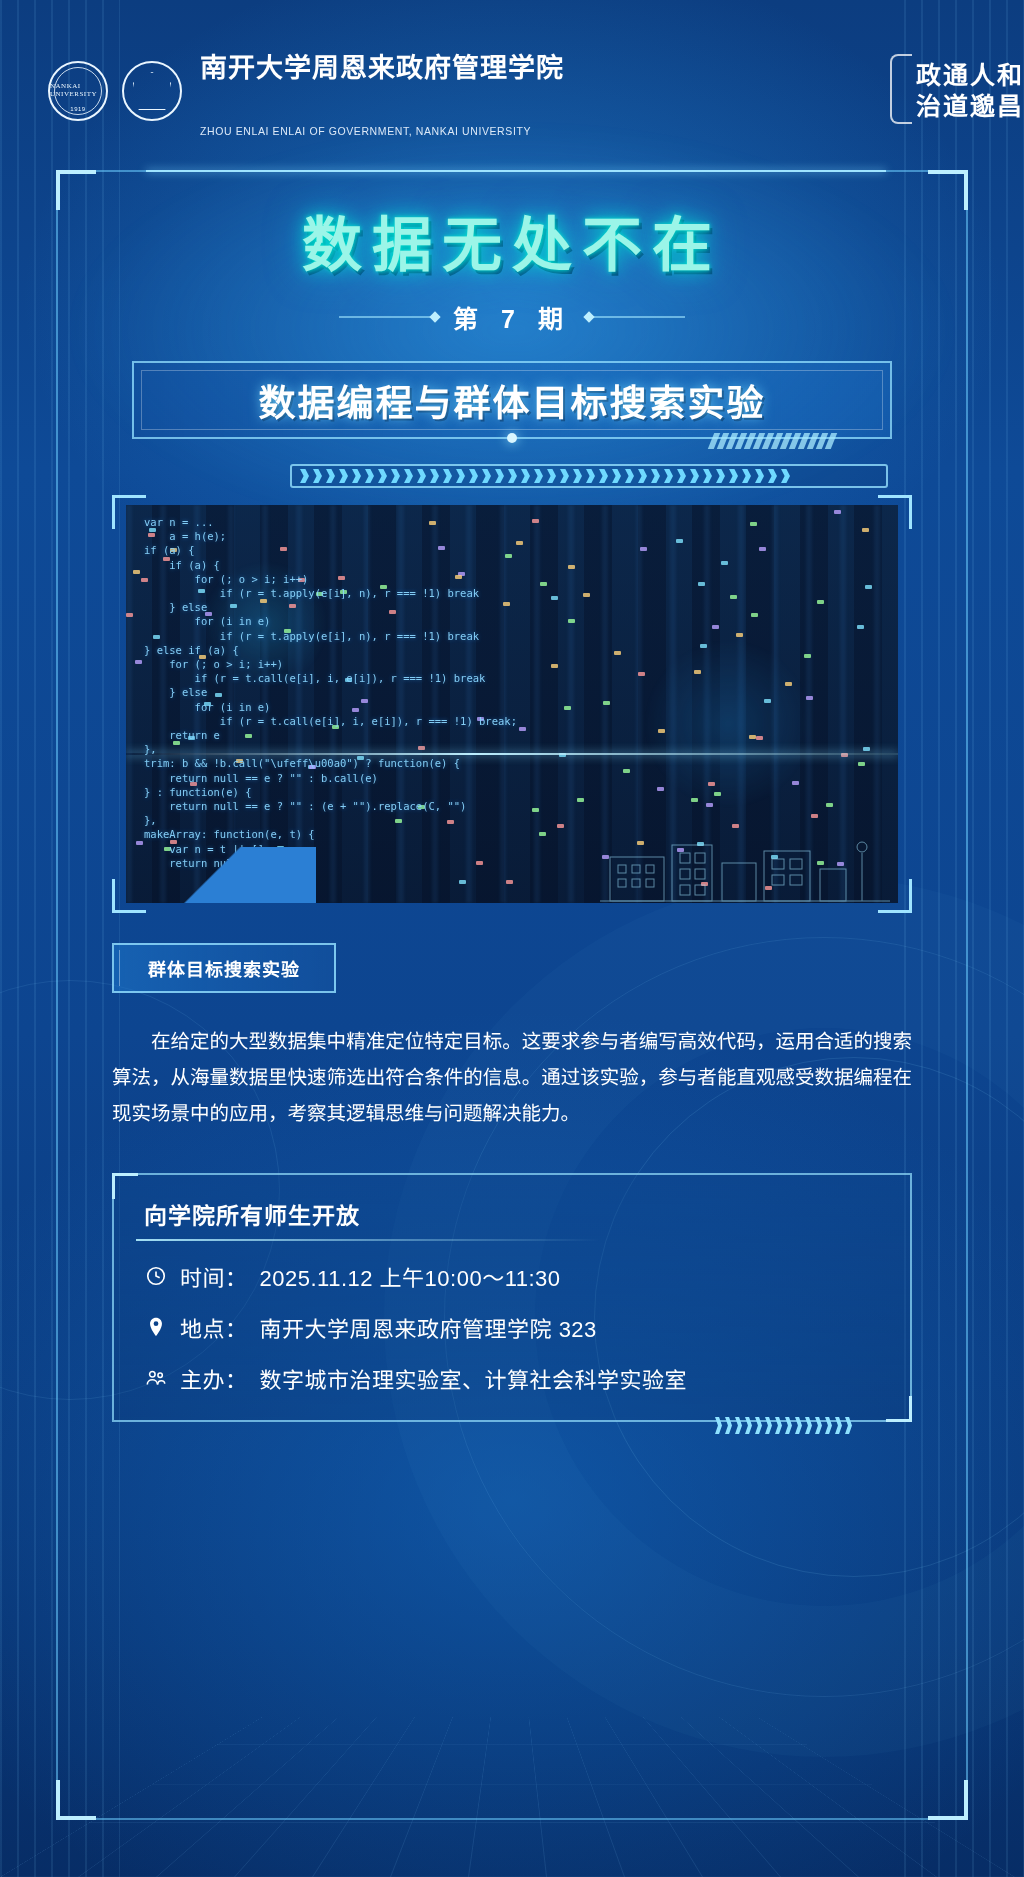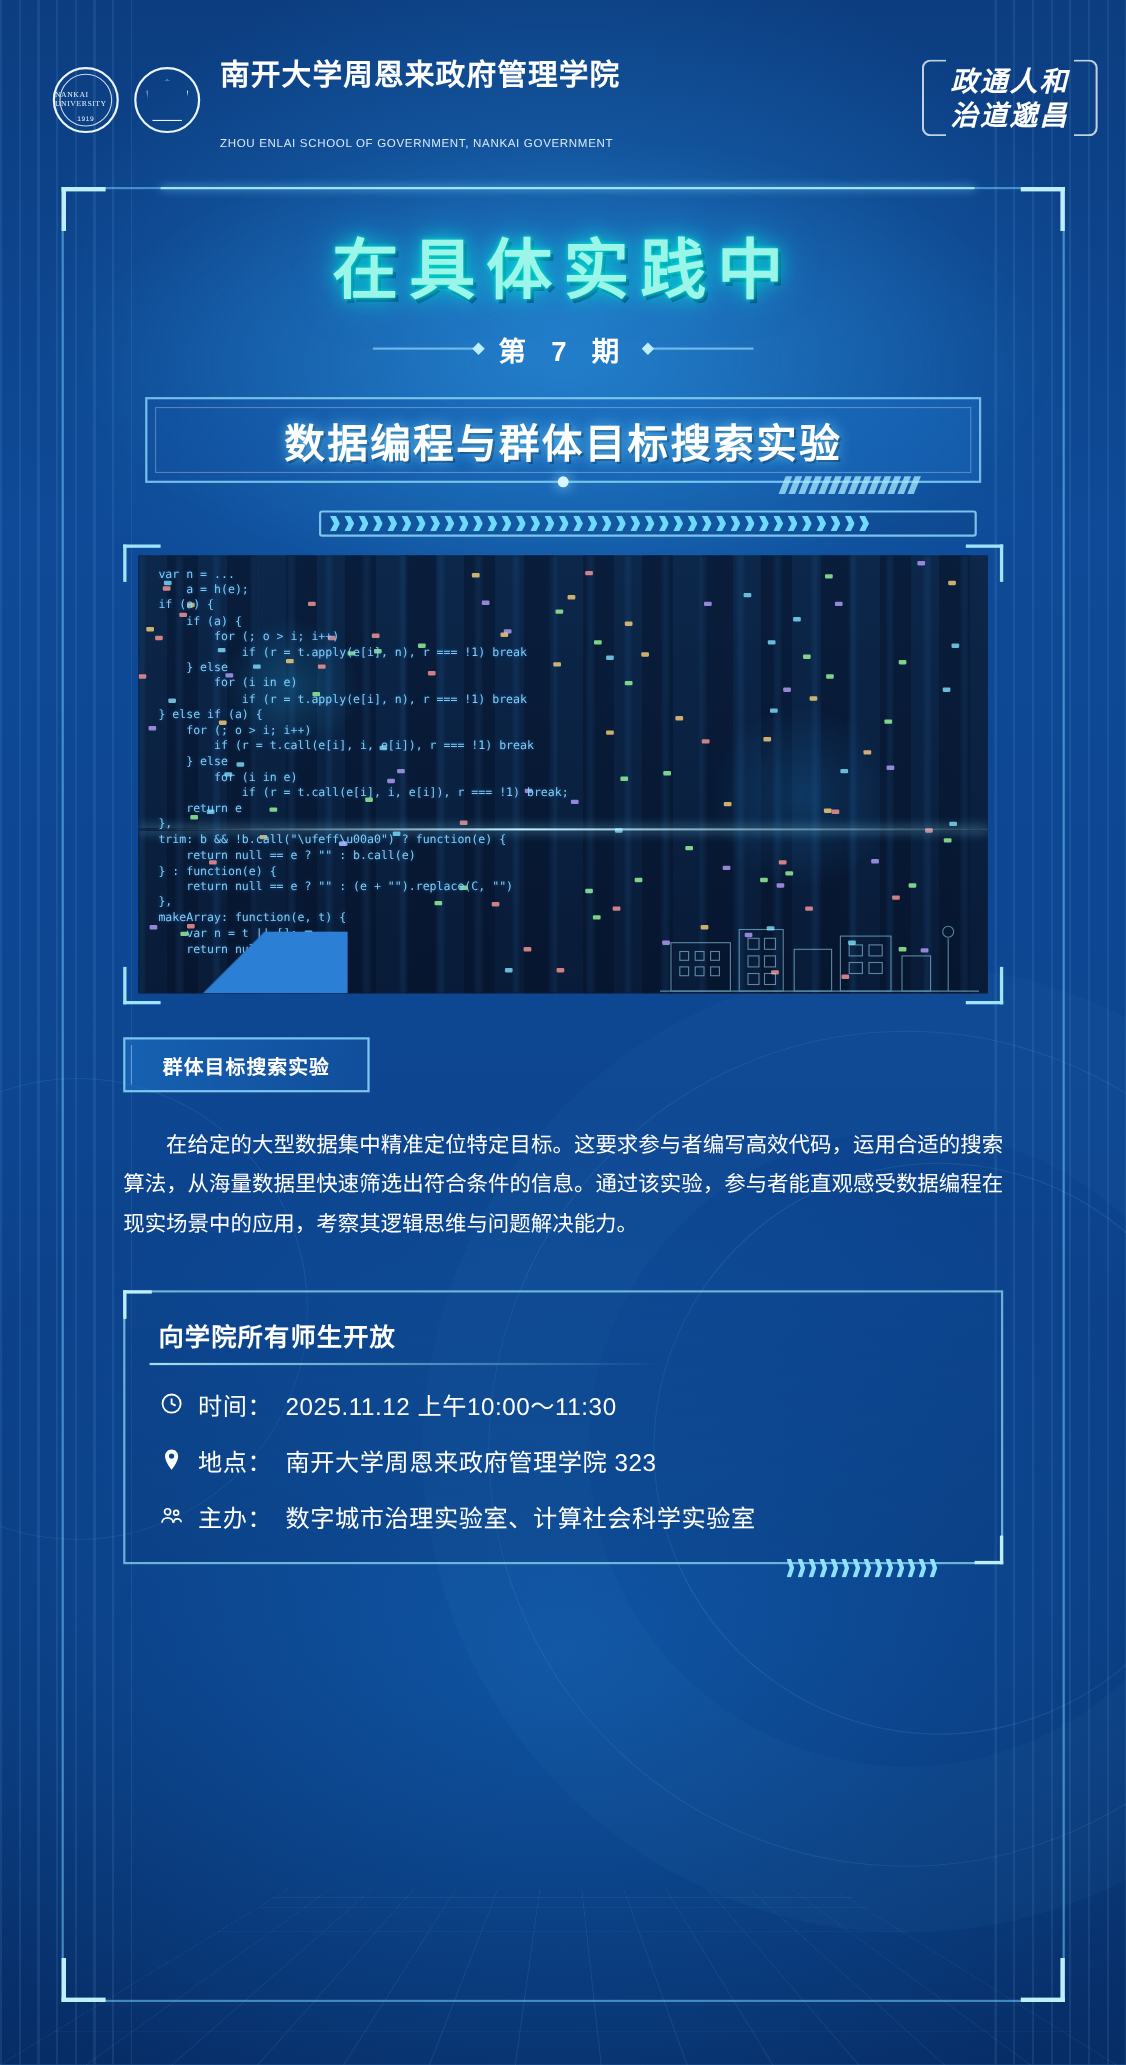--- a/index.html
+++ b/index.html
@@ -101,23 +101,23 @@
   .uni-name { display: flex; flex-direction: column; justify-content: center; margin-left: 4px; gap: 36px; }
   .uni-cn {
     color: #ffffff; font-size: 27px; font-weight: bold; letter-spacing: 1px;
     white-space: nowrap; font-family: "Liberation Sans", sans-serif;
   }
   .uni-en {
     color: #dce9f8; font-size: 10.5px; letter-spacing: .6px; margin-top: 4px; white-space: nowrap;
   }
 
   .slogan {
-    margin-left: auto; margin-right: 52px; position: relative;
+    margin-left: auto; position: relative;
     color: #ffffff; text-align: right; font-family: "Liberation Serif", serif;
-    font-style: italic; font-weight: bold; line-height: 1.25;
+    font-weight: bold; line-height: 1.25;
   }
   .slogan .l1, .slogan .l2 { font-size: 25px; letter-spacing: 2px; }
   .slogan::before {
     content: ""; position: absolute; left: -26px; top: -6px; width: 20px; height: 66px;
     border-left: 2px solid rgba(255,255,255,.75);
     border-top: 2px solid rgba(255,255,255,.75);
     border-bottom: 2px solid rgba(255,255,255,.75);
     border-radius: 8px 0 0 8px;
   }
   .slogan::after {
@@ -365,40 +365,40 @@
         <div class="seal-txt">NANKAI
 UNIVERSITY</div>
         <div class="seal-ring-text">1919</div>
       </div>
       <div class="seal2">
         <div class="outer"></div>
         <div class="inner"></div>
       </div>
       <div class="uni-name">
         <div class="uni-cn">南开大学周恩来政府管理学院</div>
-        <div class="uni-en">ZHOU ENLAI SCHOOL OF GOVERNMENT, NANKAI GOVERNMENT</div>
+        <div class="uni-en">ZHOU ENLAI ENLAI OF GOVERNMENT, NANKAI UNIVERSITY</div>
       </div>
     </div>
     <div class="slogan">
       <div class="l1">政通人和</div>
       <div class="l2">治道邈昌</div>
     </div>
   </div>
 
   <div class="frame-outer">
     <span class="corner tl"></span>
     <span class="corner tr"></span>
     <span class="corner bl"></span>
     <span class="corner br"></span>
   </div>
 
   <div class="content">
 
     <div class="title-wrap">
-      <div class="main-title">在具体实践中</div>
+      <div class="main-title">数据无处不在</div>
       <div class="subtitle-row">
         <span class="sub-dash left"></span>
         <span class="issue">第 7 期</span>
         <span class="sub-dash right"></span>
       </div>
     </div>
 
     <div class="banner-wrap">
       <div class="banner">
         <div class="banner-inner"></div>

